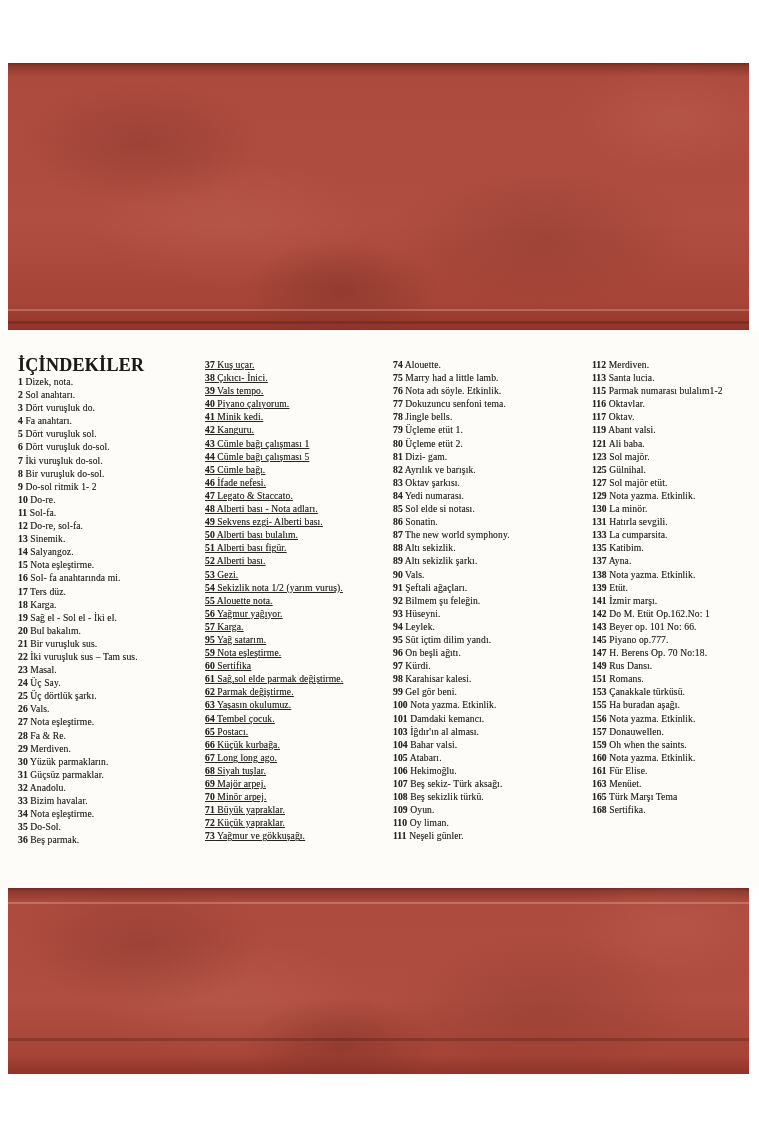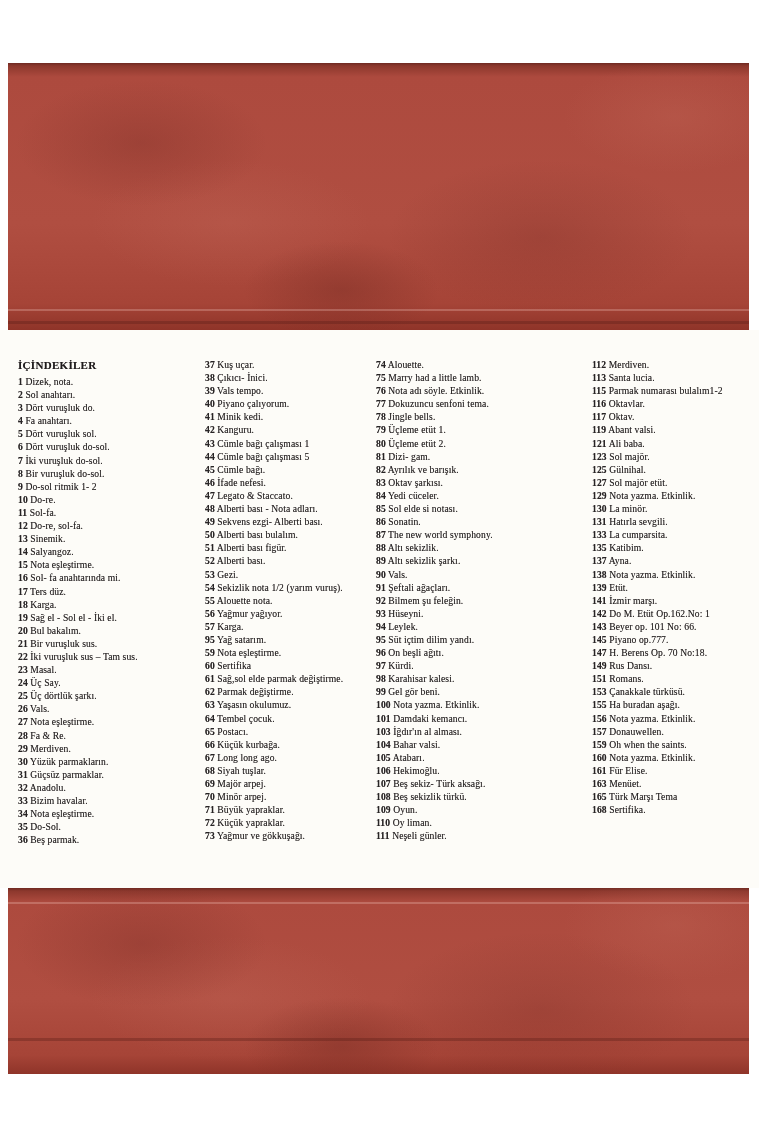--- a/index.html
+++ b/index.html
@@ -27,25 +27,25 @@
     position:absolute;left:0;top:330px;width:759px;height:558px;
     background:#fdfcf8;
   }
   .toc-col{
     position:absolute;top:358px;width:185px;
     font-size:9.6px;line-height:13.1px;color:#272425;
     letter-spacing:.1px;
     text-shadow:0 0 .4px rgba(60,50,50,.55);
   }
   .col-1{left:18px;}
-  .col-2{left:205px;}
-  .col-3{left:376px;font-family:Liberation Serif, serif;}
+  .col-2{left:205px;text-decoration:underline;}
+  .col-3{left:393px;font-family:Liberation Serif, serif;}
   .col-4{left:592px;}
   .toc-header{
-    font-weight:bold;font-size:11px;line-height:15px;color:#1d1a1b;
+    font-weight:bold;font-size:18px;line-height:15px;color:#1d1a1b;
     margin-bottom:2px;letter-spacing:.3px;
   }
   .toc-row{white-space:nowrap;}
   .toc-row .num{font-weight:bold;}
 </style>
 </head>
 <body>
 
 <div class="cover cover-top">
   <div class="crease" style="top:246px;"></div>
@@ -138,21 +138,21 @@
     <div class="toc-row"><span class="num">74</span><span> Alouette.</span></div>
     <div class="toc-row"><span class="num">75</span><span> Marry had a little lamb.</span></div>
     <div class="toc-row"><span class="num">76</span><span> Nota adı söyle. Etkinlik.</span></div>
     <div class="toc-row"><span class="num">77</span><span> Dokuzuncu senfoni tema.</span></div>
     <div class="toc-row"><span class="num">78</span><span> Jingle bells.</span></div>
     <div class="toc-row"><span class="num">79</span><span> Üçleme etüt 1.</span></div>
     <div class="toc-row"><span class="num">80</span><span> Üçleme etüt 2.</span></div>
     <div class="toc-row"><span class="num">81</span><span> Dizi- gam.</span></div>
     <div class="toc-row"><span class="num">82</span><span> Ayrılık ve barışık.</span></div>
     <div class="toc-row"><span class="num">83</span><span> Oktav şarkısı.</span></div>
-    <div class="toc-row"><span class="num">84</span><span> Yedi cüceler.</span></div>
+    <div class="toc-row"><span class="num">84</span><span> Yedi numarası.</span></div>
     <div class="toc-row"><span class="num">85</span><span> Sol elde si notası.</span></div>
     <div class="toc-row"><span class="num">86</span><span> Sonatin.</span></div>
     <div class="toc-row"><span class="num">87</span><span> The new world symphony.</span></div>
     <div class="toc-row"><span class="num">88</span><span> Altı sekizlik.</span></div>
     <div class="toc-row"><span class="num">89</span><span> Altı sekizlik şarkı.</span></div>
     <div class="toc-row"><span class="num">90</span><span> Vals.</span></div>
     <div class="toc-row"><span class="num">91</span><span> Şeftali ağaçları.</span></div>
     <div class="toc-row"><span class="num">92</span><span> Bilmem şu feleğin.</span></div>
     <div class="toc-row"><span class="num">93</span><span> Hüseyni.</span></div>
     <div class="toc-row"><span class="num">94</span><span> Leylek.</span></div>

